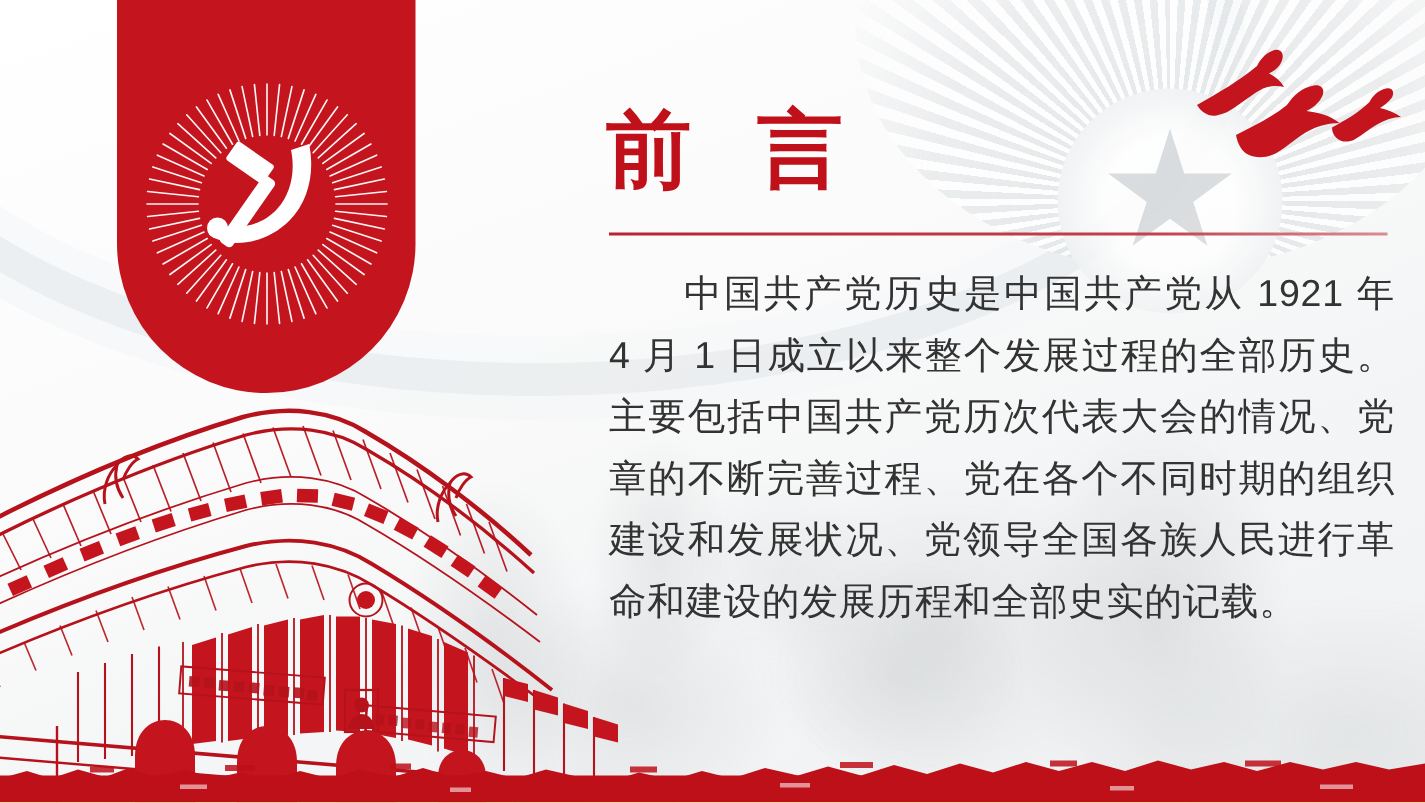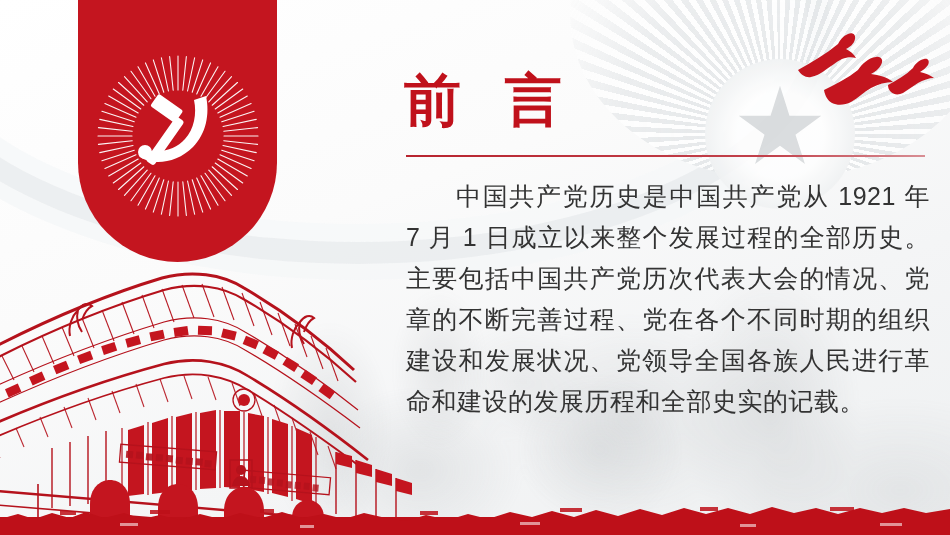--- a/index.html
+++ b/index.html
@@ -258,21 +258,21 @@
           <rect x="66" y="62" width="10" height="54" rx="3" transform="rotate(35 71 89)"></rect>
           <circle cx="51" cy="100" r="7"></circle>
         </g>
       </svg>
     </div>
   </div>
 
   <div class="title">前 言</div>
   <div class="title-rule"></div>
 
-  <div class="body-text">中国共产党历史是中国共产党从 1921 年 7 月 1 日成立以来整个发展过程的全部历史。主要包括中国共产党历次代表大会的情况、党章的不断完善过程、党在各个不同时期的组织建设和发展状况、党领导全国各族人民进行革命和建设的发展历程和全部史实的记载。</div>
+  <div class="body-text">中国共产党历史是中国共产党从 1921 年 4 月 1 日成立以来整个发展过程的全部历史。主要包括中国共产党历次代表大会的情况、党章的不断完善过程、党在各个不同时期的组织建设和发展状况、党领导全国各族人民进行革命和建设的发展历程和全部史实的记载。</div>
 
   <div class="tiananmen">
     <svg width="430" height="283" viewBox="0 0 430 283" aria-hidden="true">
       <defs>
         <clipPath id="clipgate">
             <rect x="0" y="0" width="430" height="283"></rect>
           </clipPath>
       </defs>
       <g clip-path="url(#clipgate)" stroke="#B5121C" fill="none" stroke-width="1.6">
 

